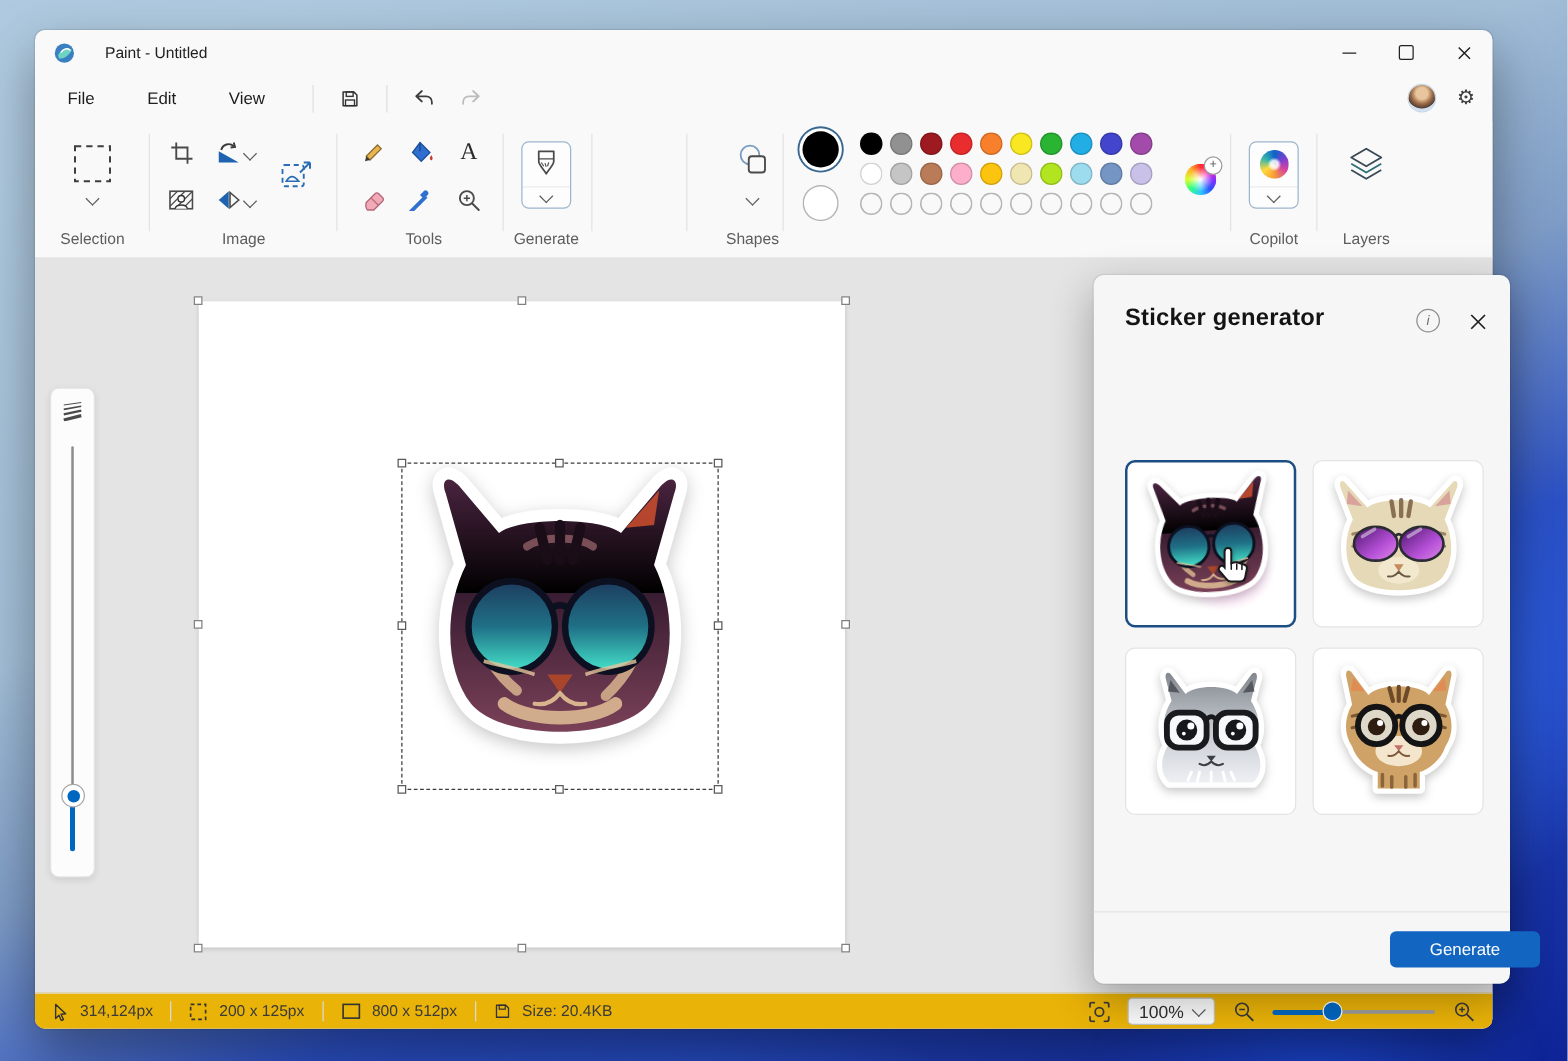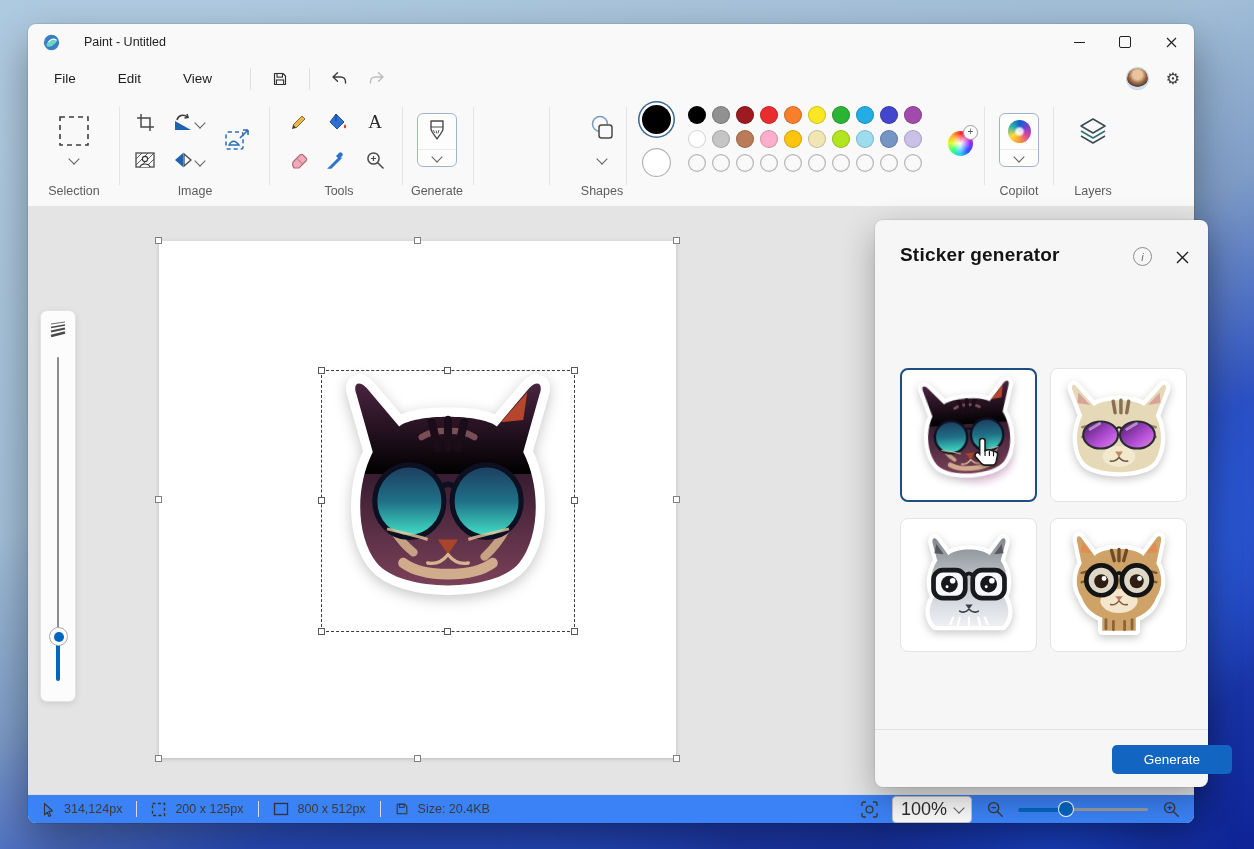--- a/index.html
+++ b/index.html
@@ -75,27 +75,27 @@
   
   .size-card{position:absolute;left:12px;top:104px;width:34px;height:390px;background:#fcfcfc;border:1px solid #e3e3e3;
     border-radius:7px;box-shadow:0 2px 6px rgba(0,0,0,.10);}
   .size-track{position:absolute;left:16px;top:46px;width:2px;height:280px;background:#8c8c8c;border-radius:2px;}
   .size-track-active{position:absolute;left:15px;top:326px;width:4px;height:44px;background:#0067c0;border-radius:2px;}
   .size-thumb{position:absolute;left:8px;top:316px;width:17px;height:17px;border-radius:50%;background:#fff;border:1px solid #a8a8a8;
     display:flex;align-items:center;justify-content:center;}
   .size-thumb::after{content:"";width:10px;height:10px;border-radius:50%;background:#0067c0;}
 
   
-  .statusbar{position:absolute;left:0;bottom:0;width:100%;height:28px;background:#3b82f6;border-top:1px solid #dedede;
+  .statusbar{position:absolute;left:0;bottom:0;width:100%;height:28px;background:#eab308;border-top:1px solid #dedede;
     display:flex;align-items:center;font-size:12.5px;color:#3a3a3a;}
   .sb-item{display:flex;align-items:center;gap:9px;padding:0 14px;}
   .sb-div{width:1px;height:16px;background:#d9d9d9;}
   .sb-right{margin-left:auto;display:flex;align-items:center;gap:14px;padding-right:14px;}
   .zoom-select{display:flex;align-items:center;gap:8px;border:1px solid #c3c3c3;background:#fbfbfb;border-radius:4px;
-    padding:2px 8px;font-size:18px;color:#2f2f2f;}
+    padding:2px 8px;font-size:14px;color:#2f2f2f;}
   .hslider{position:relative;width:130px;height:14px;}
   .hslider .t1{position:absolute;left:0;top:6px;width:100%;height:3px;background:#9c9c9c;border-radius:2px;}
   .hslider .t2{position:absolute;left:0;top:5.5px;width:48px;height:4px;background:#0067c0;border-radius:2px;}
   .hslider .th{position:absolute;left:41px;top:0;width:14px;height:14px;border-radius:50%;background:#0067c0;box-shadow:0 0 0 1px #fff;}
 
   
   .panel{position:absolute;left:875px;top:220px;width:333px;height:567px;background:#f6f6f6;border-radius:8px;
     box-shadow:0 12px 34px rgba(0,0,0,.30), 0 0 0 1px rgba(0,0,0,.06);}
   .panel-title{position:absolute;left:25px;top:24px;font-size:19px;font-weight:700;color:#141414;letter-spacing:.2px;}
   .info-circ{position:absolute;left:258px;top:27px;width:19px;height:19px;border:1.4px solid #8d8d8d;border-radius:50%;

